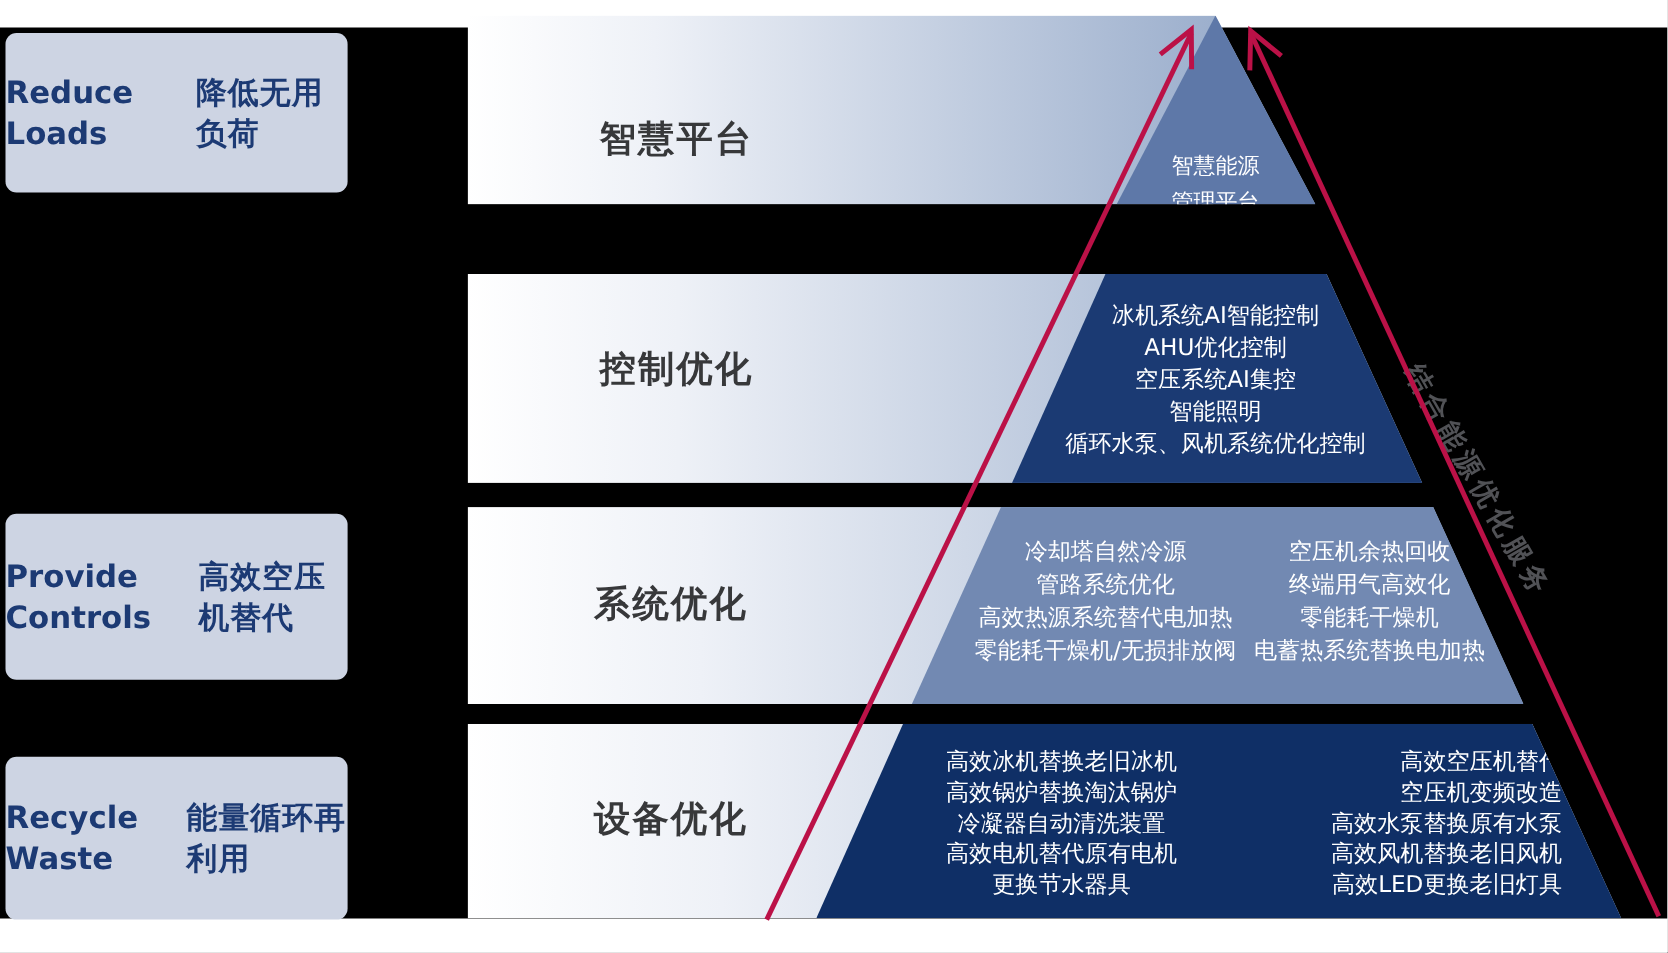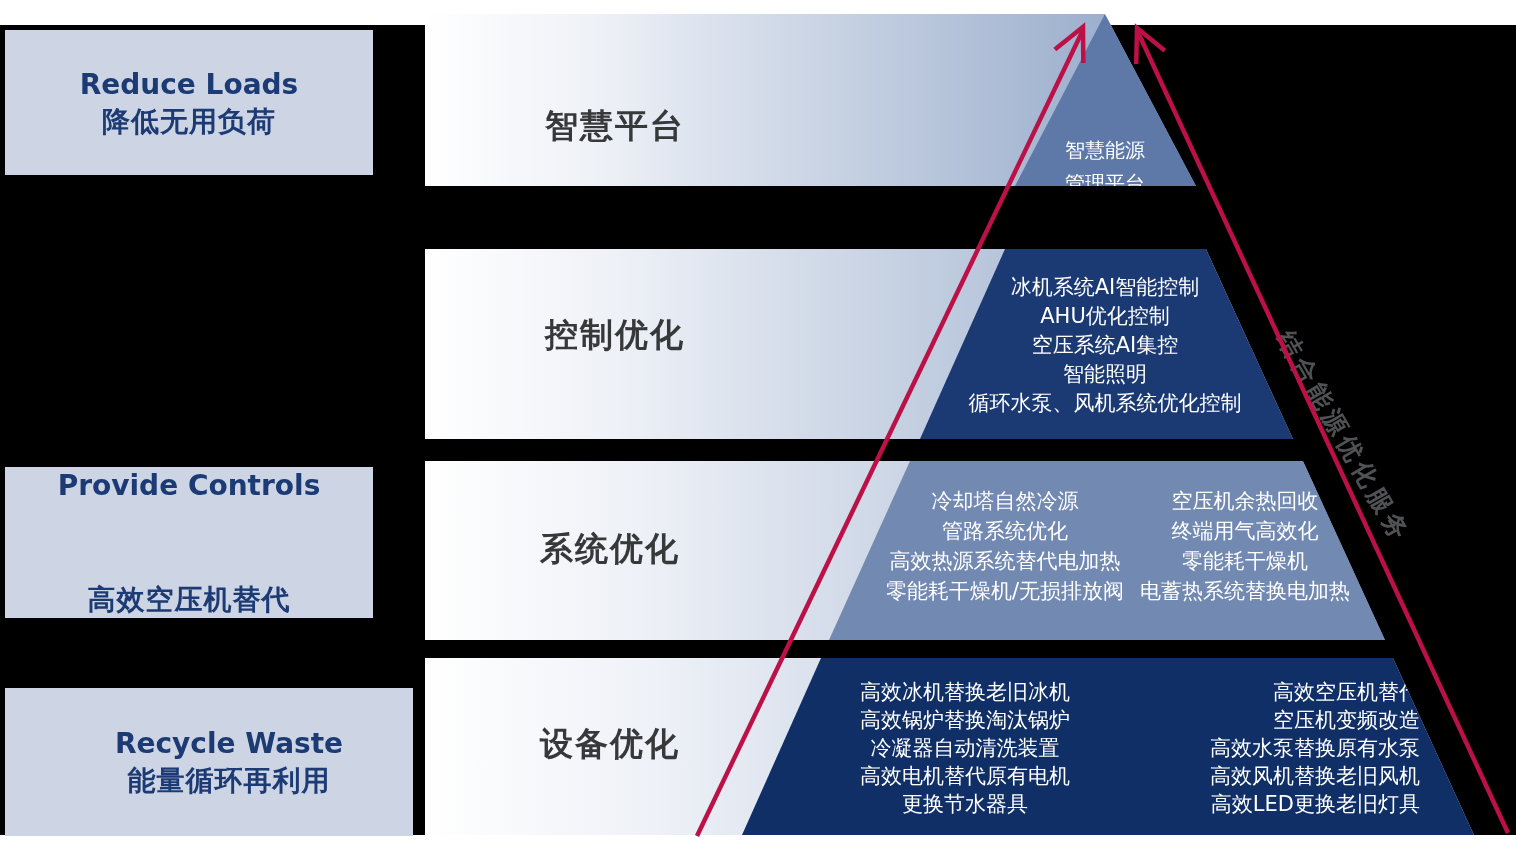--- a/index.html
+++ b/index.html
@@ -5,30 +5,31 @@
   html,body{margin:0;padding:0;background:#ffffff;}
   .canvas{
     position:relative;width:1516px;height:866px;overflow:hidden;
     background:#ffffff;
     font-family:"DejaVu Sans","Liberation Sans",sans-serif;
   }
   .black-bg{position:absolute;left:0;top:25px;width:1516px;height:810px;background:#000000;}
 
   
   .cat-box{
-    position:absolute;left:5px;width:368px;background:#cdd4e3;
-    display:flex;flex-direction:column;align-items:center;justify-content:center;
+    position:absolute;left:5px;width:311px;background:#cdd4e3;
+    display:flex;align-items:center;justify-content:center;
     z-index:2;
+    border-radius:10px;
   }
   .cat-box .en{color:#1c3a74;font-size:28px;font-weight:bold;line-height:37px;}
   .cat-box .zh{color:#1c3a74;font-size:28px;font-weight:bold;line-height:37px;letter-spacing:1px;}
   .box1{top:30px;height:145px;}
   .box2{top:248px;height:147px;}
   .box3{top:467px;height:151px;justify-content:space-between;}
-  .box4{top:688px;height:148px;padding-left:40px;}
+  .box4{top:688px;height:148px;}
 
   
   .band{
     position:absolute;left:425px;z-index:2;
     background:linear-gradient(90deg,#ffffff 0%,#eef1f7 22%,#8da3c5 100%);
   }
   .band1{top:14px;height:172px;width:775px;
     clip-path:polygon(0 0,680px 0,771px 100%,0 100%);}
   .band2{top:249px;height:190px;width:872px;
     clip-path:polygon(0 0,781px 0,868px 100%,0 100%);}

